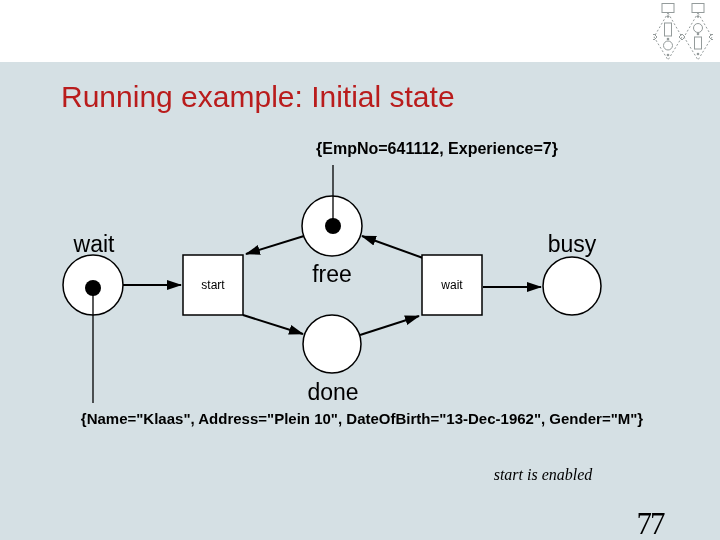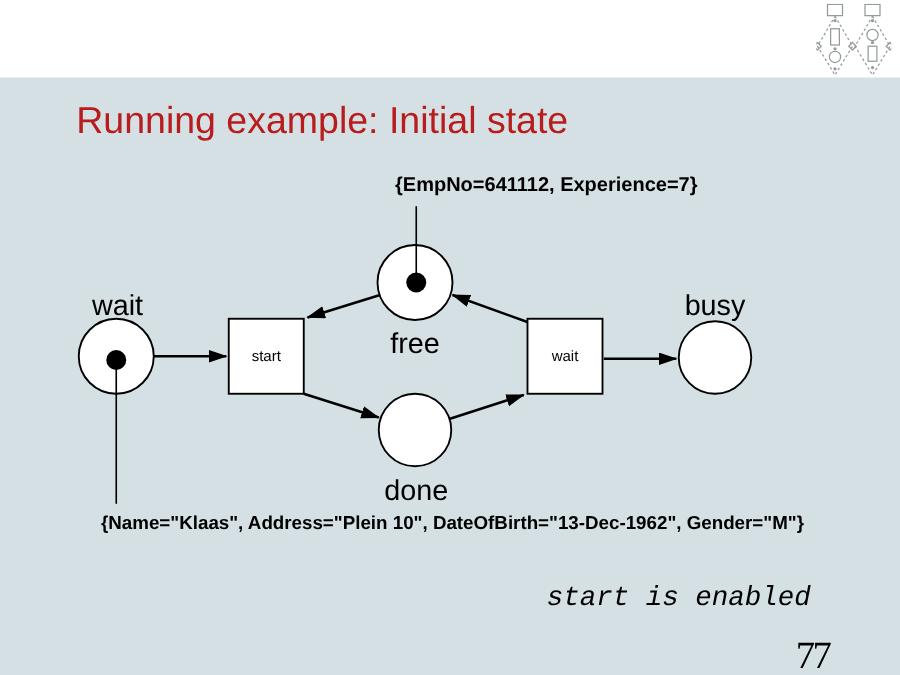--- a/index.html
+++ b/index.html
@@ -10,21 +10,21 @@
   .slide-band{position:absolute;left:0;top:62px;width:720px;height:478px;background:#d5e0e4;}
   .logo{position:absolute;top:3px;right:7px;width:60px;height:58px;}
   .slide-title{position:absolute;left:61px;top:80px;font-size:30px;letter-spacing:0px;color:#b91c1c;white-space:nowrap;}
   .diagram-svg{position:absolute;left:0;top:0;width:720px;height:540px;}
   .node-label{position:absolute;font-size:23px;text-align:center;white-space:nowrap;}
   .trans-label{position:absolute;width:60px;height:60px;display:flex;align-items:center;justify-content:center;font-size:12px;}
   .annotation{position:absolute;font-weight:bold;text-align:center;white-space:nowrap;}
   .annotation.top{left:137px;top:140px;width:600px;font-size:16px;}
   .annotation.bottom{left:12px;top:410px;width:700px;font-size:15px;}
   .caption{position:absolute;left:393px;top:466px;width:300px;text-align:center;
-    font-family:Liberation Mono, monospace;font-style:italic;font-size:22px;}
+    font-family:Liberation Serif, serif;font-style:italic;font-size:16px;}
   .page-number{position:absolute;left:620px;top:506px;width:60px;text-align:center;
     font-family:"Liberation Serif",serif;font-size:31px;letter-spacing:-2px;}
 </style>
 </head>
 <body>
 
 <div class="slide-band"></div>
 
 <svg class="logo" viewBox="0 0 60 58">
   <g fill="none" stroke="#949b9b" stroke-width="1">

